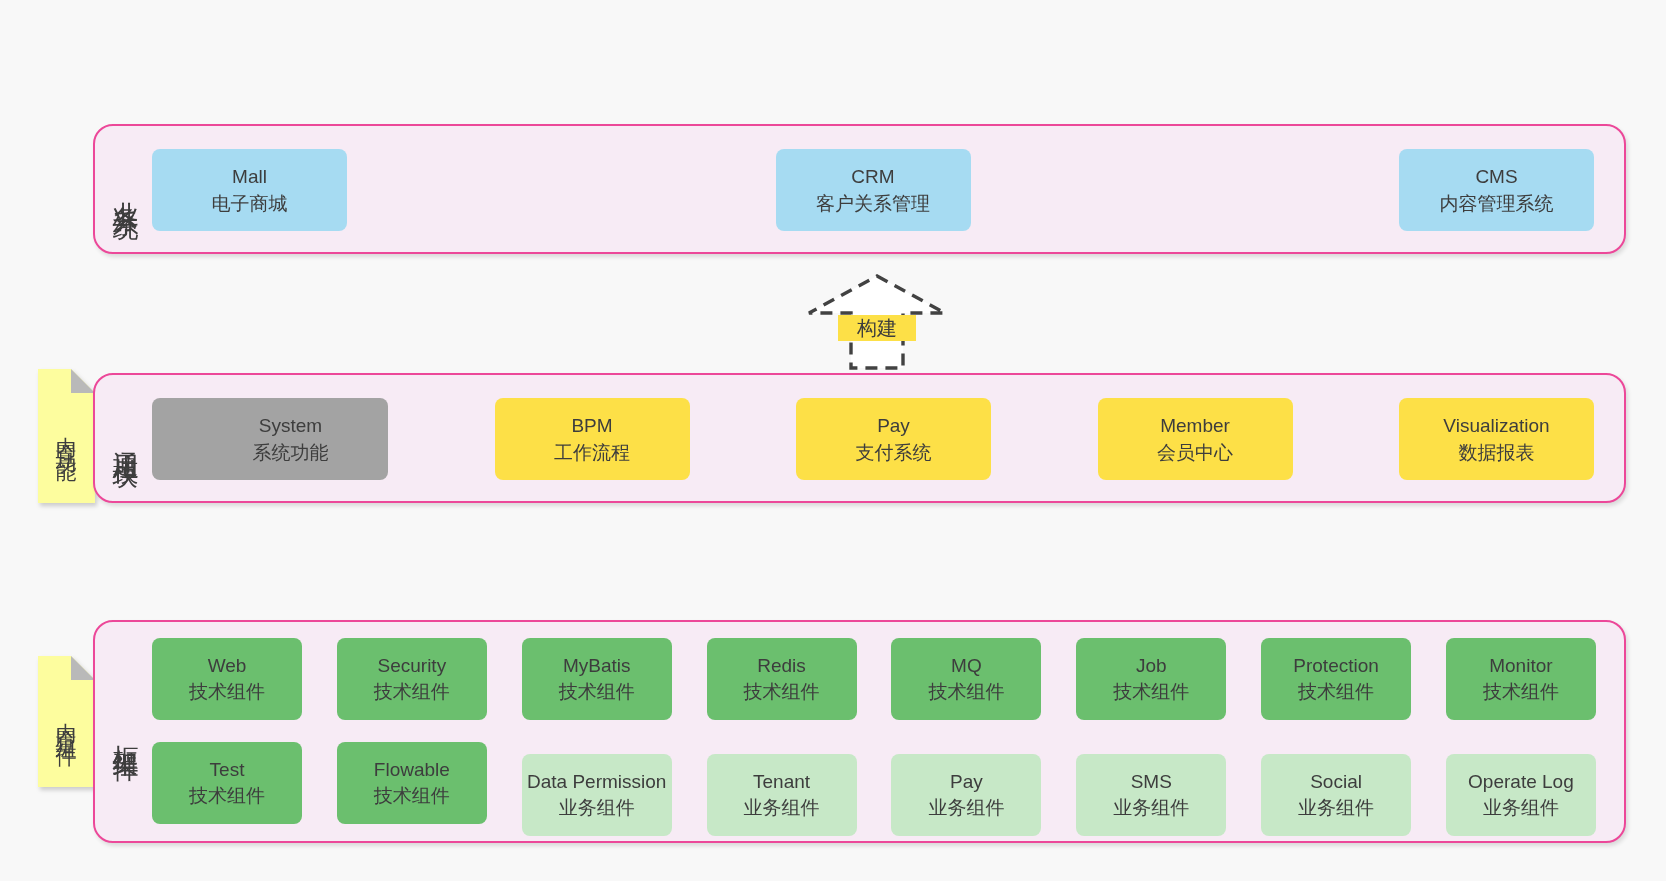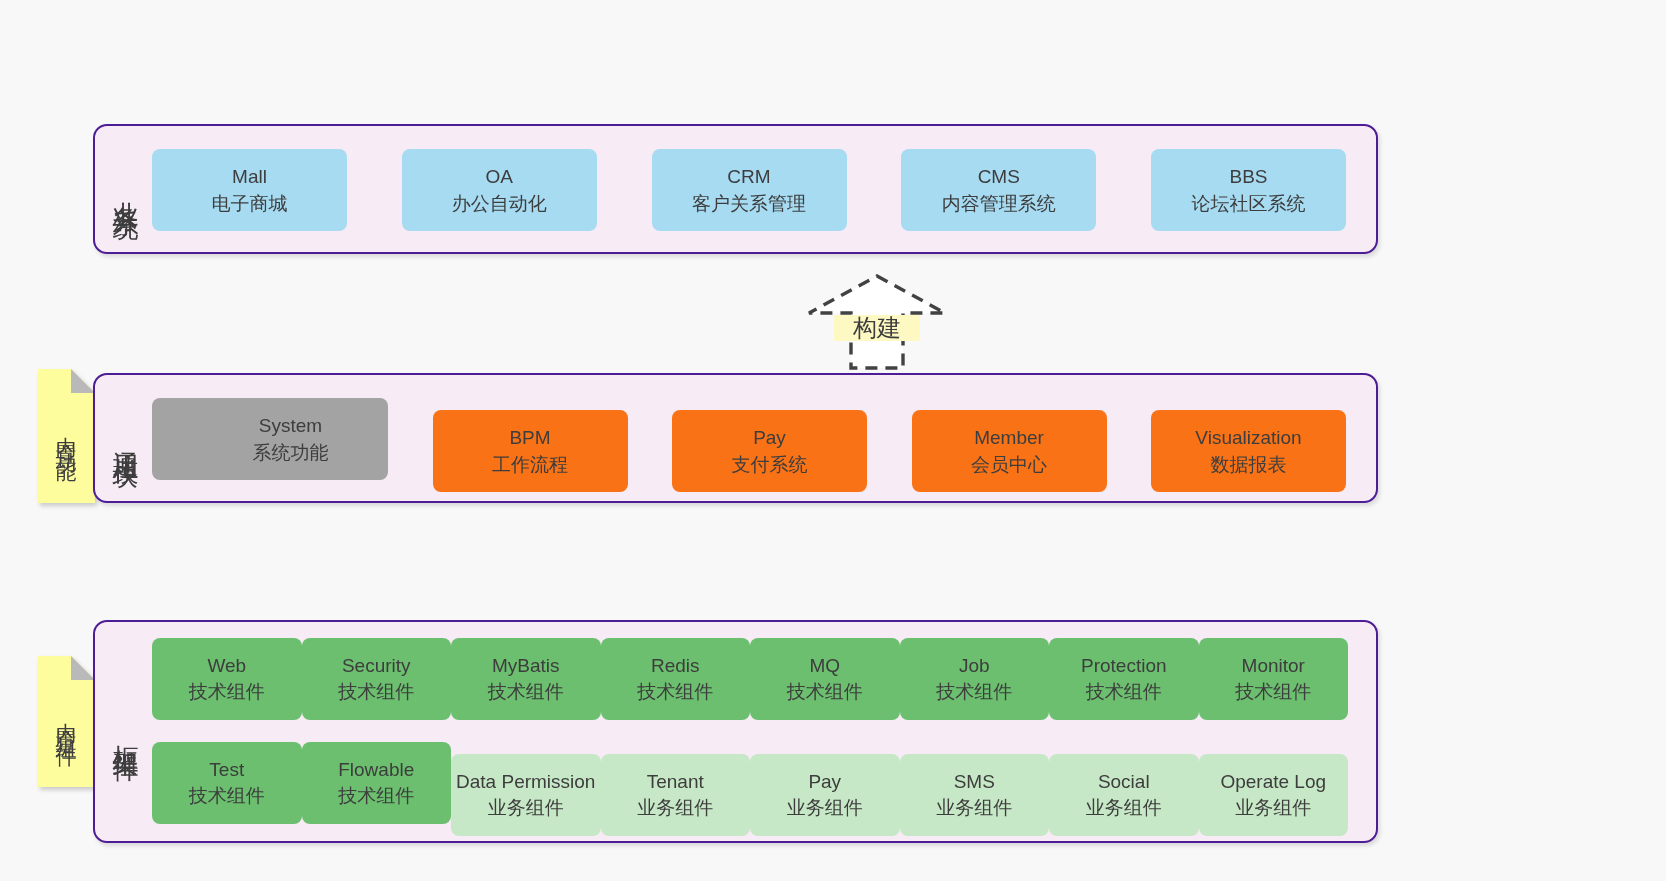--- a/index.html
+++ b/index.html
@@ -2,22 +2,22 @@
 <html><head>
 <meta charset="utf-8">
 <style>
   html,body{margin:0;padding:0;}
   .stage{
     position:relative;width:1666px;height:881px;background:#f8f8f8;
     font-family:"Liberation Sans","DejaVu Sans",sans-serif;color:#3d3d3d;overflow:hidden;
   }
   
   .band{
-    position:absolute;left:93px;width:1285px;box-sizing:border-box;
-    background:#f7ebf5;border:2px solid #4c1d95;border-radius:14px;
+    position:absolute;left:93px;width:1533px;box-sizing:border-box;
+    background:#f7ebf5;border:2px solid #ec4899;border-radius:20px;
     box-shadow:2px 3px 4px rgba(0,0,0,0.12);
   }
   #band1{top:124px;height:130px;}
   #band2{top:373px;height:130px;}
   #band3{top:620px;height:223px;}
   .vlabel{
     position:absolute;left:10px;top:0;height:100%;width:42px;
     display:flex;align-items:center;justify-content:center;
     writing-mode:vertical-rl;text-orientation:upright;
     font-size:26px;letter-spacing:4px;line-height:1;color:#3d3d3d;
@@ -28,21 +28,21 @@
   #band3 .row-b{left:57px;right:28px;top:120px;height:83px;}
   
   .box{
     border-radius:8px;display:flex;flex-direction:column;align-items:center;justify-content:center;
     text-align:center;font-size:19px;line-height:27px;color:#3d3d3d;
   }
   .row6 .box{width:195px;height:82px;}
   .row8 .box{width:150px;height:82px;line-height:26px;}
   .blue{background:#a6dbf2;}
   .red{background:#a3a3a3;padding-left:41px;}
-  .pink{background:#f97316;margin-top:12px;}
+  .pink{background:#fde047;}
   .green{background:#6bbf6e;}
   .green-light{background:#c7e8c7;margin-top:12px;}
   
   .sticky{position:absolute;left:38px;width:57px;filter:drop-shadow(2px 3px 2px rgba(0,0,0,0.18));}
   #sticky1{top:369px;height:134px;}
   #sticky2{top:656px;height:131px;}
   .sticky-body{
     position:absolute;inset:0;background:#fdfd9e;
     clip-path:polygon(0 0,calc(100% - 24px) 0,100% 24px,100% 100%,0 100%);
   }
@@ -55,21 +55,21 @@
     writing-mode:vertical-rl;text-orientation:upright;
     font-size:21px;letter-spacing:8px;line-height:1;color:#3d3d3d;
   }
   
   .arrow{position:absolute;width:142px;height:96px;}
   #arrow1{left:806px;top:274px;}
   #arrow2{left:821px;top:517px;}
   .arrow svg{display:block;width:100%;height:100%;overflow:visible;}
   .arrow-label{
     position:absolute;top:41px;left:50%;transform:translateX(-50%);
-    background:#fef9c3;padding:0 19px;font-size:24px;line-height:26px;
+    background:#fde047;padding:0 19px;font-size:20px;line-height:26px;
     color:#3d3d3d;white-space:nowrap;
   }
 </style>
 </head>
 <body>
 
 <div class="stage">
 
   <div class="sticky" id="sticky1">
     <div class="sticky-body"></div>
@@ -83,34 +83,26 @@
   </div>
 
   <section class="band" id="band1">
     <div class="vlabel">业务系统</div>
     <div class="row row6">
       <div class="box blue">
         <span>Mall</span>
         <span>电子商城</span>
       </div>
       <div class="box blue">
-        <span>OA</span>
-        <span>办公自动化</span>
-      </div>
-      <div class="box blue">
         <span>CRM</span>
         <span>客户关系管理</span>
       </div>
       <div class="box blue">
         <span>CMS</span>
         <span>内容管理系统</span>
-      </div>
-      <div class="box blue">
-        <span>BBS</span>
-        <span>论坛社区系统</span>
       </div>
     </div>
   </section>
 
   <div class="arrow" id="arrow1">
     <svg viewBox="0 0 142 96">
       <polygon points="71,2 139,39 97,39 97,94 45,94 45,39 3,39" fill="#ffffff" stroke="#424242" stroke-width="3.4" stroke-dasharray="12 8" stroke-linejoin="miter"></polygon>
     </svg>
     <span class="arrow-label">构建</span>
   </div>

